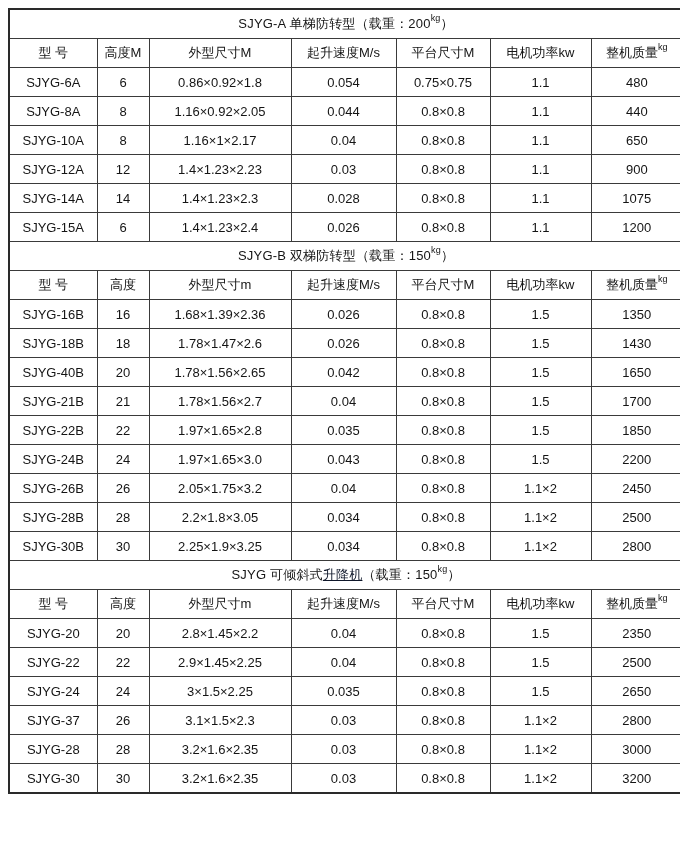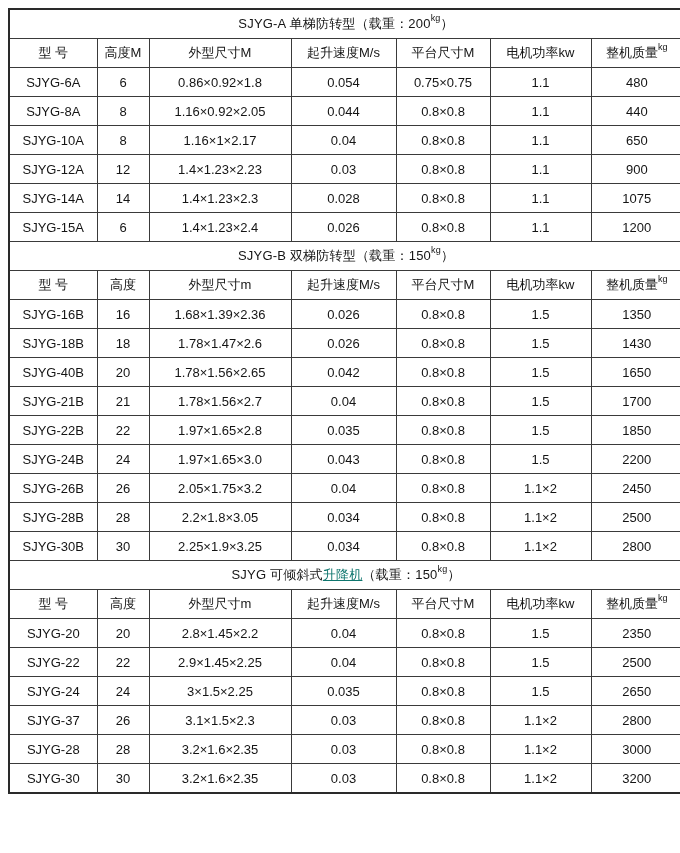--- a/index.html
+++ b/index.html
@@ -30,21 +30,21 @@
   }
   td.title-cell { font-size: 14px; letter-spacing: 0.2px; }
   td.header-cell { font-size: 14px; }
   .sup {
     font-size: 9px;
     vertical-align: top;
     position: relative;
     top: -2px;
   }
   a.link, a.link:visited {
-    color: #0f766e;
+    color: #0f172a;
     text-decoration: underline;
     cursor: pointer;
   }
 </style>
 </head>
 <body>
 
 <div class="page">
   <table class="spec">
     <colgroup>

